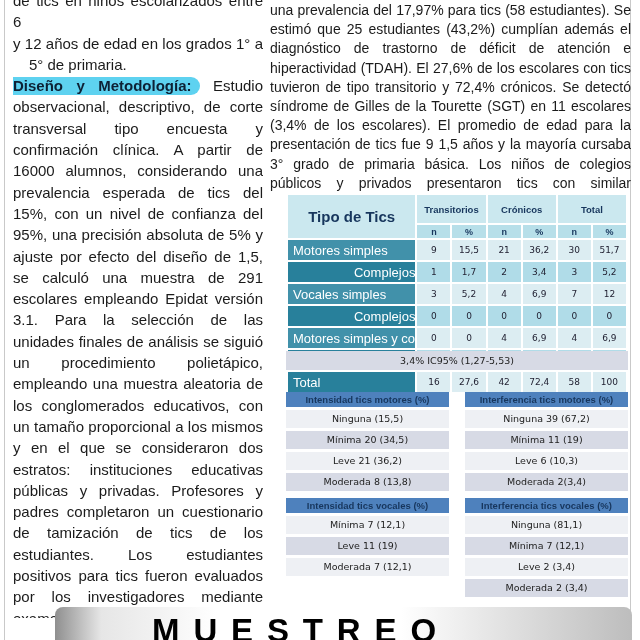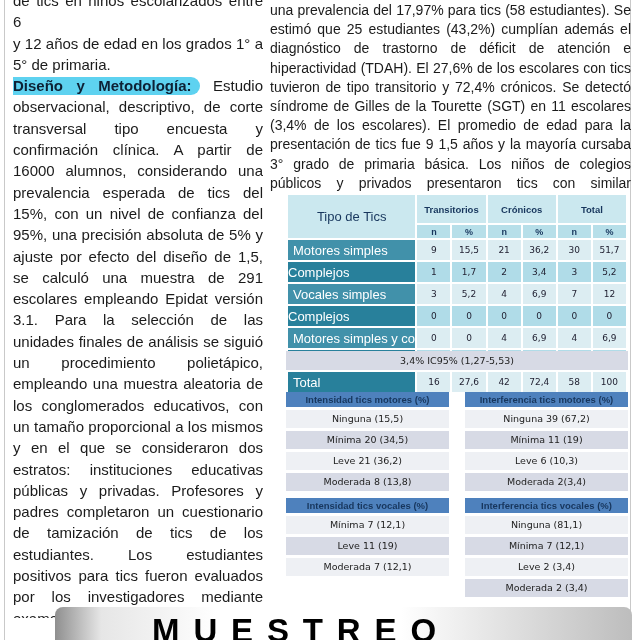--- a/index.html
+++ b/index.html
@@ -13,42 +13,42 @@
   html,body{background:#ffffff;}
   .page{position:relative;width:640px;height:640px;background:#ffffff;overflow:hidden;
         font-family:"Liberation Sans",sans-serif;color:#1b1b1b;}
   .edge{position:absolute;top:0;width:1px;height:640px;background:#c9c9c9;}
   .edge.left{left:4px;} .edge.right{left:630px;}
 
   
   .left-col{position:absolute;left:13px;top:-10px;width:250px;height:628px;overflow:hidden;
             font-size:15px;line-height:21.3px;text-align:justify;}
   .intro-line{text-align:justify;text-align-last:justify;}
-  .intro-line.last{text-align-last:left;}
+  .intro-line.last{text-align-last:left;margin-left:16px;}
   .method-p{text-align:justify;}
   .method-label{background:var(--highlight);color:#0d2135;font-weight:bold;
                 border-radius:0 10px 10px 0;padding:0 8px 1px 10px;margin-left:-10px;
                 -webkit-box-decoration-break:clone;box-decoration-break:clone;}
 
   
   .right-col{position:absolute;left:270px;top:1px;width:361px;height:191px;overflow:hidden;
              font-size:14px;line-height:19.2px;text-align:justify;}
 
   
   .table-wrap{position:absolute;left:286px;top:193px;width:342px;}
   table.tics{border-collapse:separate;border-spacing:2px;width:342px;table-layout:fixed;}
   table.tics td,table.tics th{overflow:hidden;white-space:nowrap;}
-  th.corner{background:var(--table_light);color:var(--navy);font-size:13px;font-weight:normal;
+  th.corner{background:var(--table_light);color:var(--navy);font-size:15px;font-weight:bold;
             text-align:center;vertical-align:middle;}
   th.group{background:var(--table_light);color:var(--navy);font-size:9.5px;font-weight:bold;
            height:28px;text-align:center;}
   th.sub{background:var(--table_subheader);color:var(--navy);font-size:9px;font-weight:bold;
          height:13px;text-align:center;}
   td.lbl{color:#ffffff;font-size:13px;font-weight:normal;height:20px;padding-left:5px;text-align:left;}
-  td.lbl.indent{text-align:left;padding-left:0;margin-left:11px;}
+  td.lbl.indent{text-align:right;padding-left:0;margin-left:11px;}
   td.val{font-family:"DejaVu Sans",sans-serif;font-size:9px;color:#223;text-align:center;height:12px;}
   tbody tr:nth-child(odd) td.lbl{background:var(--table_teal);}
   tbody tr:nth-child(even) td.lbl{background:var(--table_teal_dark);}
   tbody tr:nth-child(odd) td.val{background:var(--row_light);}
   tbody tr:nth-child(even) td.val{background:var(--row_mid);}
   tbody tr.row-total td.lbl{background:var(--table_teal_dark);}
 
   
   .sgt{position:absolute;left:286px;top:345px;width:342px;}
   .blue-header{background:var(--steel);color:var(--navy);font-weight:bold;font-size:9.5px;

